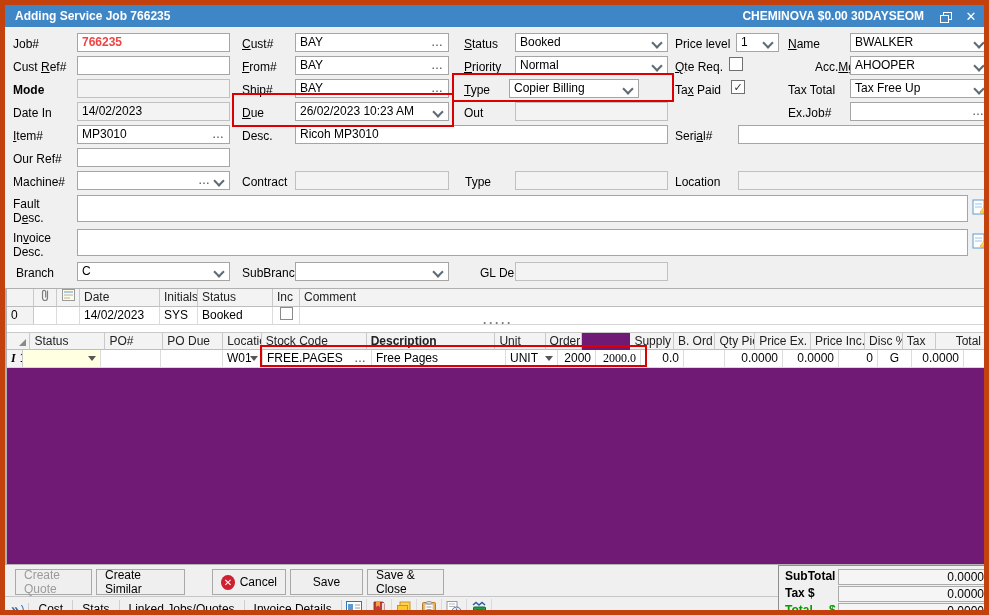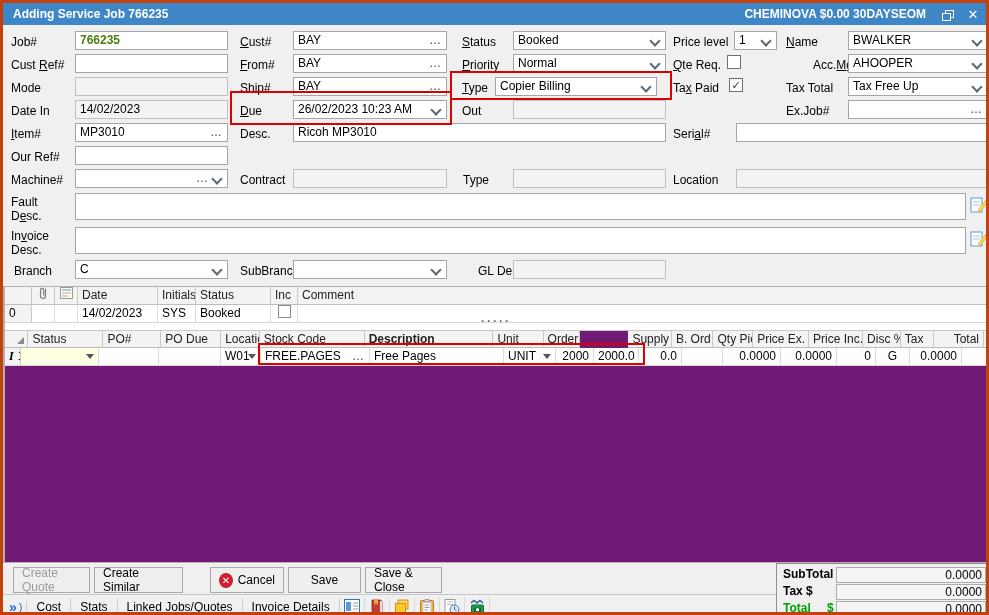--- a/index.html
+++ b/index.html
@@ -1,36 +1,36 @@
 <!DOCTYPE html>
 <html><head>
 <meta charset="utf-8">
 <style>
   html,body{margin:0;padding:0;background:#d7d7d7;font-family:"Liberation Sans","DejaVu Sans",sans-serif;}
-  .window{position:relative;width:989px;height:615px;background:#f0f0f0;border:3px solid #c2410c;box-sizing:border-box;overflow:hidden;font-size:12px;color:#000;}
+  .window{position:relative;width:989px;height:615px;background:#f0f0f0;border:5px solid #c2410c;box-sizing:border-box;overflow:hidden;font-size:12px;color:#000;}
   
   .titlebar{position:absolute;left:0;top:0;right:0;height:22px;background:#3e86c6;color:#fff;display:flex;align-items:center;}
   .titlebar .t-left{font-weight:bold;padding-left:10px;flex:0 0 auto;}
   .titlebar .t-right{margin-left:auto;font-weight:bold;padding-right:8px;}
   .tb-btn{width:26px;height:22px;display:flex;align-items:center;justify-content:center;color:#fff;flex:0 0 auto;}
   .restore{position:relative;width:11px;height:9px;}
   .restore .r1{position:absolute;left:3px;top:0;width:7px;height:6px;border:1px solid #fff;}
   .restore .r2{position:absolute;left:0;top:3px;width:7px;height:6px;border:1px solid #fff;background:#3e86c6;}
   .close-x{font-weight:bold;font-size:13px;}
   
   .lbl{position:absolute;line-height:15px;white-space:nowrap;}
   .lbl2{position:absolute;line-height:14px;width:48px;}
   .fld{position:absolute;height:19px;box-sizing:border-box;background:#fff;border:1px solid #a5a5a5;line-height:17px;padding:0 4px;white-space:nowrap;overflow:hidden;}
   .dis{background:#f3f3f3;border-color:#c0c0c0;}
   .arrow{position:absolute;right:6px;top:5px;width:6px;height:6px;border-right:2px solid #5d6b75;border-bottom:2px solid #5d6b75;transform:rotate(45deg);}
   .dots3{position:absolute;right:4px;top:0;line-height:17px;color:#444;letter-spacing:1px;}
   .dots3.shift{right:18px;}
   .chk{position:absolute;width:14px;height:14px;background:#fff;border:1px solid #707070;box-sizing:border-box;text-align:center;line-height:12px;font-size:11px;font-weight:bold;color:#333;}
   .ta{position:absolute;background:#fff;border:1px solid #a5a5a5;box-sizing:border-box;}
-  .jobnum{color:#4d7c0f;font-weight:bold;}
+  .jobnum{color:#ef4444;font-weight:bold;}
   u{text-decoration:underline;}
   
   .gridwrap{position:absolute;left:0;top:283px;width:989px;height:276px;border-top:1px solid #b0b0b0;border-left:2px solid #b0b0b0;box-sizing:border-box;background:#701a75;}
   .grow{display:flex;box-sizing:border-box;}
   .gcell{box-sizing:border-box;border-right:1px solid #dcdcdc;padding:0 4px;line-height:16px;white-space:nowrap;overflow:hidden;position:relative;}
   .ghead .gcell{background:#f3f3f3;border-right:1px solid #c9c9c9;border-bottom:1px solid #bdbdbd;color:#222;}
   .gdata .gcell{border-bottom:1px solid #d8d8d8;background:#fff;}
   .num{text-align:right;}
   .mkcell{background:#f3f3f3 !important;border-right:1px solid #c9c9c9 !important;}
   .tri{position:absolute;right:3px;bottom:3px;width:0;height:0;border-left:7px solid transparent;border-bottom:7px solid #8a8a8a;}
@@ -73,21 +73,21 @@
           <span class="r2"></span>
         </span>
       </span>
     <span class="tb-btn close-x">
         <span>✕</span>
       </span>
   </div>
 
   <span class="lbl" style="left:8px;top:32px;">Job#</span>
   <span class="lbl" style="left:8px;top:55px;">Cust <u>R</u>ef#</span>
-  <span class="lbl" style="left:8px;top:78px;">Mode</span>
+  <span class="lbl" style="left:8px;top:78px;font-weight:bold;">Mode</span>
   <span class="lbl" style="left:8px;top:101px;">Date In</span>
   <span class="lbl" style="left:8px;top:124px;"><u>I</u>tem#</span>
   <span class="lbl" style="left:8px;top:147px;">Our Ref#</span>
   <span class="lbl" style="left:8px;top:170px;">Machine#</span>
   <span class="lbl2" style="left:8px;top:192px;">Fault D<u>e</u>sc.</span>
   <span class="lbl2" style="left:8px;top:226px;">In<u>v</u>oice Desc.</span>
   <span class="lbl" style="left:11px;top:261px;">Branch</span>
 
   <div class="fld" style="left:72px;top:28px;width:153px;"><span class="jobnum">766235</span></div>
   <div class="fld" style="left:72px;top:51px;width:153px;"><span></span></div>
@@ -116,21 +116,21 @@
 
   <span class="lbl" style="left:459px;top:32px;"><u>S</u>tatus</span>
   <span class="lbl" style="left:459px;top:55px;"><u>P</u>riority</span>
   <span class="lbl" style="left:459px;top:78px;"><u>T</u>ype</span>
   <span class="lbl" style="left:459px;top:101px;">Out</span>
   <span class="lbl" style="left:460px;top:170px;">Type</span>
   <span class="lbl" style="left:475px;top:261px;">GL Dept</span>
 
   <div class="fld" style="left:510px;top:28px;width:153px;"><span>Booked</span><span class="arrow"></span></div>
   <div class="fld" style="left:510px;top:51px;width:153px;"><span>Normal</span><span class="arrow"></span></div>
-  <div class="fld" style="left:492px;top:74px;width:162px;"><span>Copier Billing</span><span class="arrow"></span></div>
+  <div class="fld" style="left:504px;top:74px;width:130px;"><span>Copier Billing</span><span class="arrow"></span></div>
   <div class="fld dis" style="left:510px;top:97px;width:153px;"><span></span></div>
   <div class="fld dis" style="left:510px;top:166px;width:153px;"><span></span></div>
   <div class="fld dis" style="left:510px;top:257px;width:153px;"><span></span></div>
 
   <span class="lbl" style="left:670px;top:32px;">Price level</span>
   <div class="fld" style="left:731px;top:28px;width:43px;"><span>1</span><span class="arrow"></span></div>
   <span class="lbl" style="left:670px;top:55px;"><u>Q</u>te Req.</span>
   <div class="chk" style="left:724px;top:52px;"></div>
   <span class="lbl" style="left:670px;top:78px;">Ta<u>x</u> Paid</span>
   <div class="chk" style="left:726px;top:75px;">✓</div>
@@ -232,21 +232,21 @@
     <div class="grow gdata" style="height:18px;">
       <div class="gcell mkcell" style="width:16px;"><span class="editI">I</span><span>1</span></div>
       <div class="gcell statuscell" style="width:78px;"><span></span><span class="cell-arrow"></span></div>
       <div class="gcell" style="width:60px;"></div>
       <div class="gcell" style="width:62px;"></div>
       <div class="gcell" style="width:40px;"><span>W01</span><span class="cell-arrow"></span></div>
       <div class="gcell" style="width:109px;"><span>FREE.PAGES</span><span class="dots3" style="line-height:16px;">…</span></div>
       <div class="gcell" style="width:134px;">Free Pages</div>
       <div class="gcell" style="width:52px;"><span>UNIT</span><span class="cell-arrow"></span></div>
       <div class="gcell num" style="width:38px;">2000</div>
-      <div class="gcell num" style="width:45px;">2000.0</div>
+      <div class="gcell num" style="width:45px;font-family:Liberation Serif, serif;">2000.0</div>
       <div class="gcell num" style="width:43px;">0.0</div>
       <div class="gcell" style="width:41px;"></div>
       <div class="gcell num" style="width:58px;">0.0000</div>
       <div class="gcell num" style="width:56px;">0.0000</div>
       <div class="gcell num" style="width:39px;">0</div>
       <div class="gcell" style="width:34px;text-align:center;">G</div>
       <div class="gcell num" style="width:52px;">0.0000</div>
       <div class="gcell" style="flex:1;border-right:none;"></div>
     </div>
     <div style="flex:1;background:#fff;"></div>

